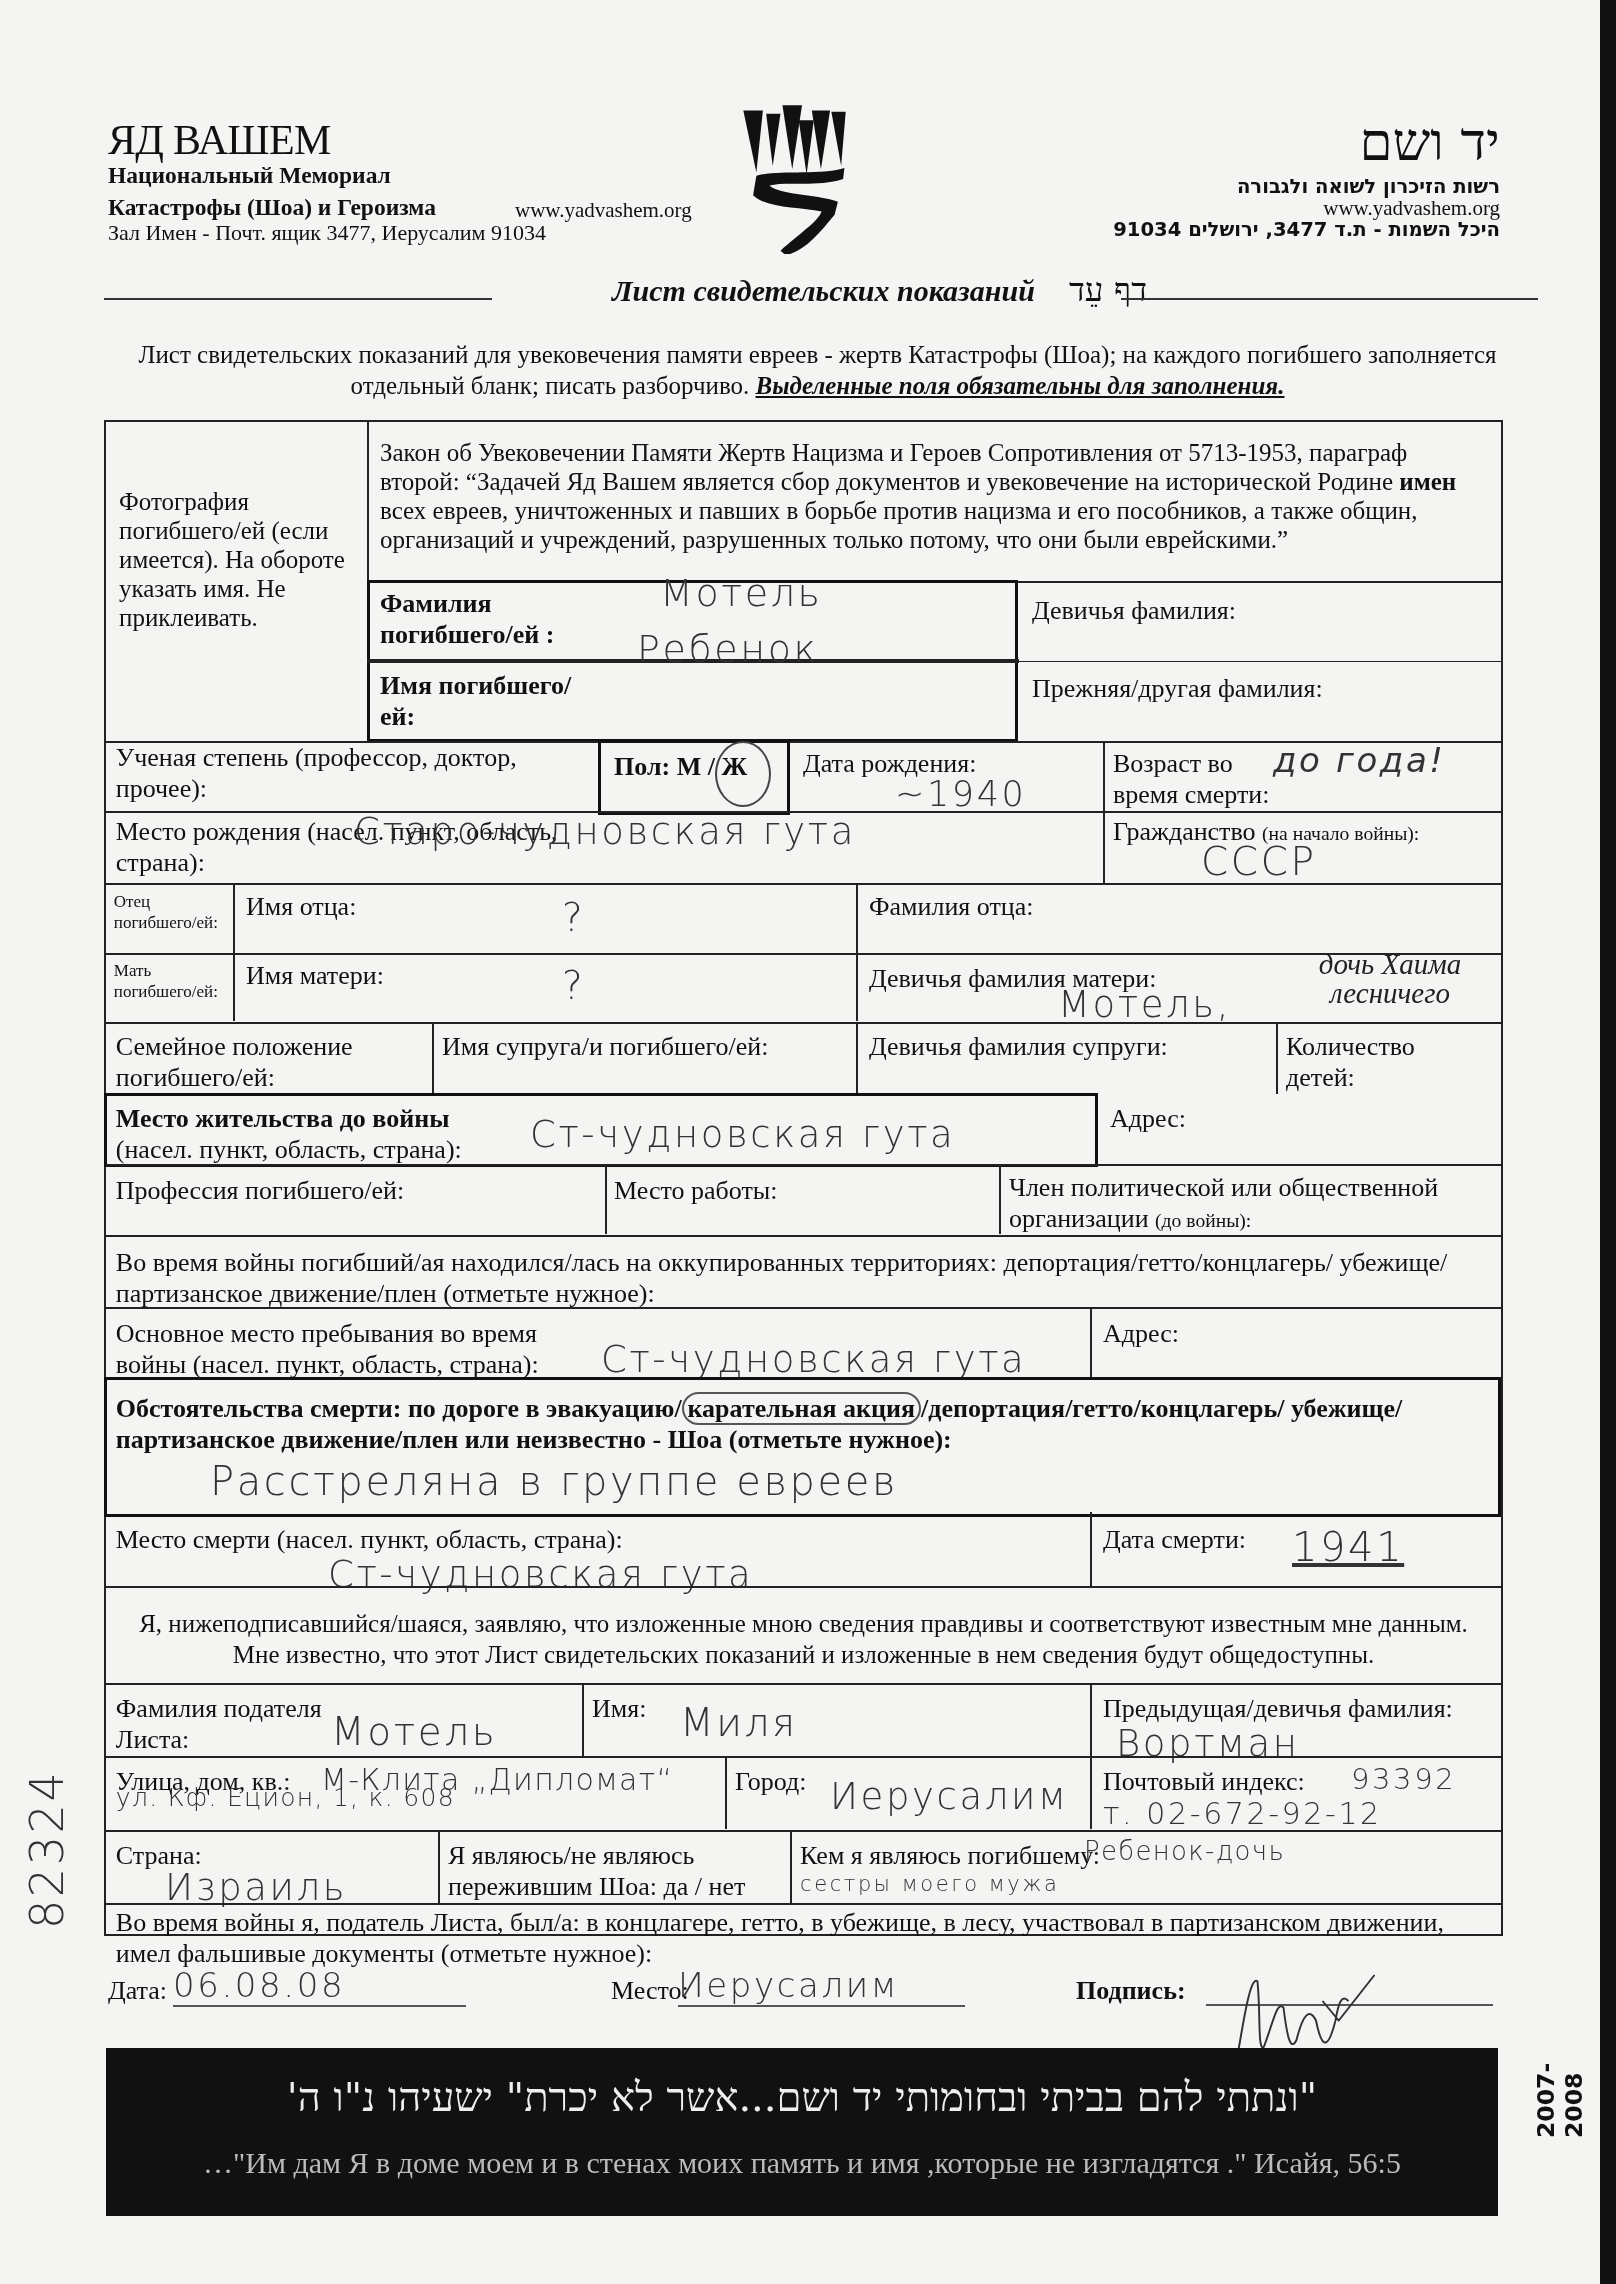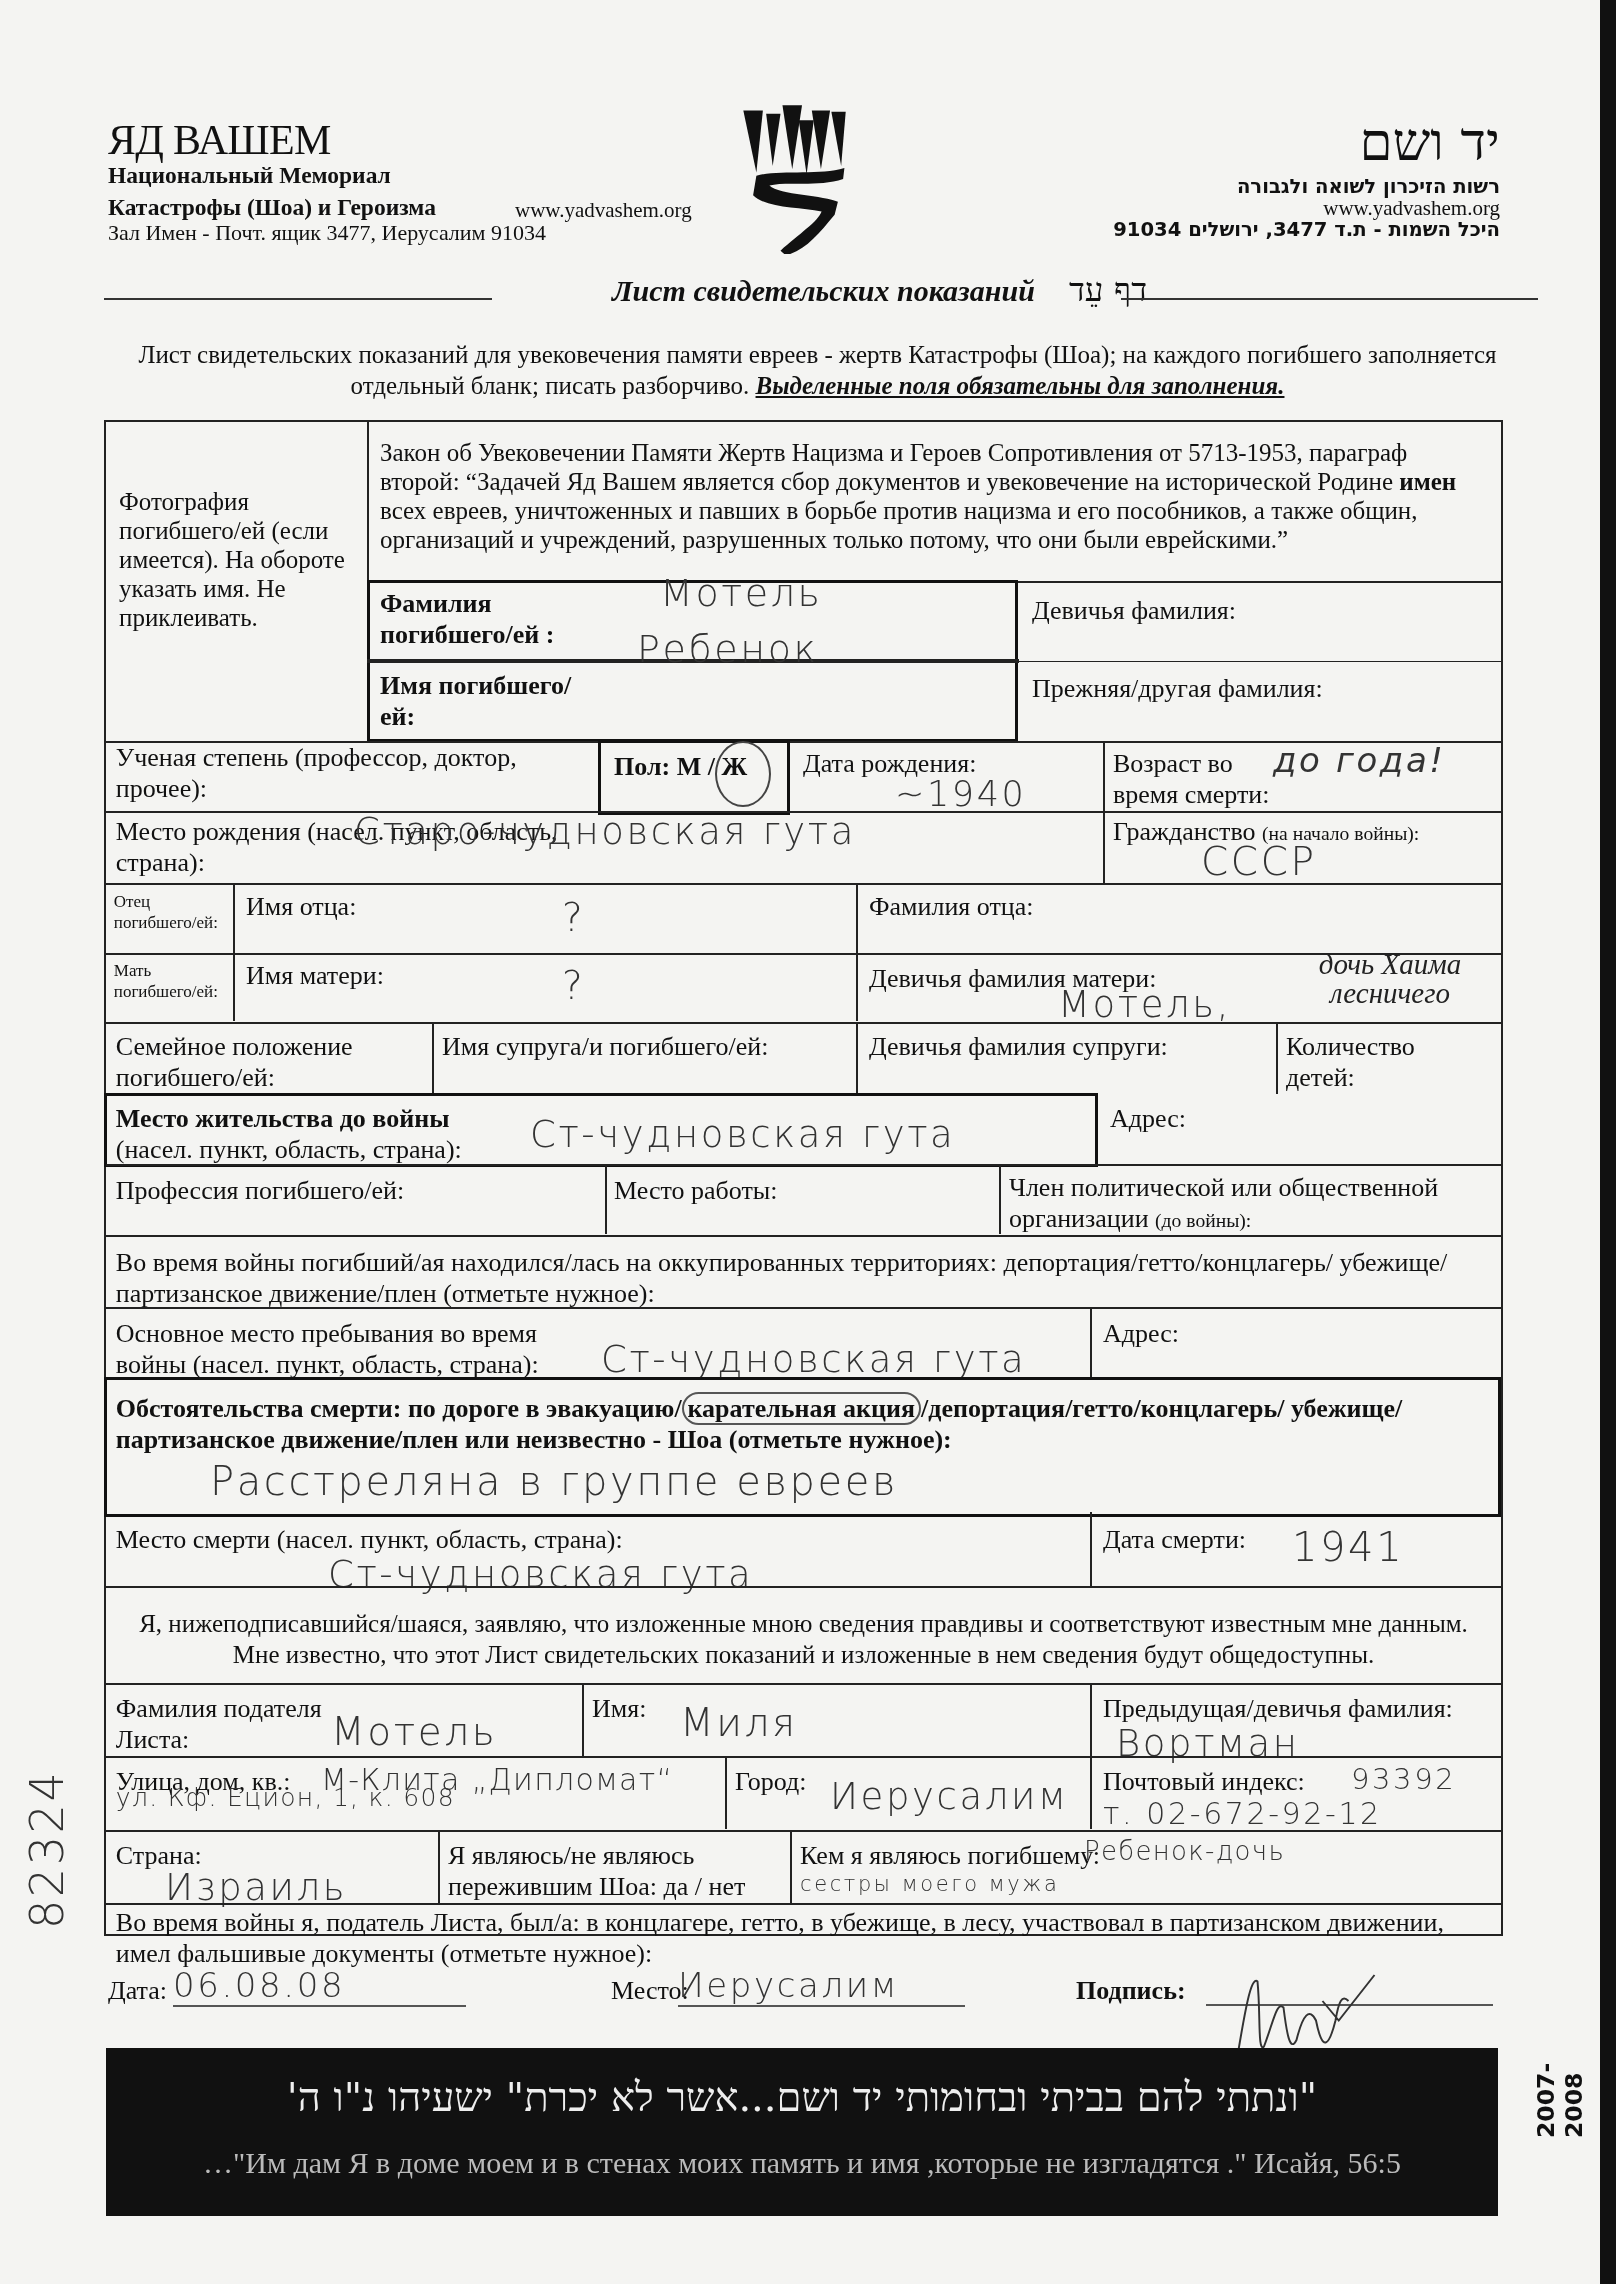--- a/index.html
+++ b/index.html
@@ -169,21 +169,21 @@
   <div class="thick" style="left:-2px;top:955px;width:1391px;height:134px;"></div>
   <div class="cell lbl b" style="left:9.8px;top:971px;width:1369px;">
     <span>Обстоятельства смерти:</span><span> по дороге в эвакуацию/</span><span style="border:2px solid #555;border-radius:26px;padding:0 3.9px;">карательная акция</span><span>/депортация/гетто/концлагерь/ убежище/партизанское движение/плен или неизвестно - Шоа (отметьте нужное):</span>
   </div>
   <div class="cell hw" style="left:104px;top:1036px;font-size:40px;">Расстреляна в группе евреев</div>
 
   <div class="cell lbl" style="left:9.8px;top:1102px;">Место смерти (насел. пункт, область, страна):</div>
   <div class="cell hw" style="left:222px;top:1131px;font-size:37px;">Ст-чудновская гута</div>
   <div class="line" style="left:984px;top:1090px;width:2px;height:74px;"></div>
   <div class="cell lbl" style="left:997px;top:1102px;">Дата смерти:</div>
-  <div class="cell hw" style="left:1186px;top:1102px;font-size:40px;">1941</div>
+  <div class="cell hw" style="left:1186px;top:1102px;font-size:40px;text-decoration:underline;">1941</div>
 
   <div class="line" style="left:0;top:1164px;width:1395px;height:2px;"></div>
   <div class="cell" style="left:26px;top:1186px;width:1343px;text-align:center;font-size:25px;line-height:31px;">Я, нижеподписавшийся/шаяся, заявляю, что изложенные мною сведения правдивы и соответствуют известным мне данным. Мне известно, что этот Лист свидетельских показаний и изложенные в нем сведения будут общедоступны.</div>
 
   <div class="line" style="left:0;top:1261px;width:1395px;height:2px;"></div>
   <div class="cell lbl" style="left:9.8px;top:1271px;width:215px;">Фамилия подателя Листа:</div>
   <div class="cell hw" style="left:225px;top:1287px;font-size:39px;">Мотель</div>
   <div class="line" style="left:476px;top:1261px;width:2px;height:73px;"></div>
   <div class="cell lbl" style="left:486px;top:1271px;">Имя:</div>
   <div class="cell hw" style="left:574px;top:1278px;font-size:39px;">Миля</div>

